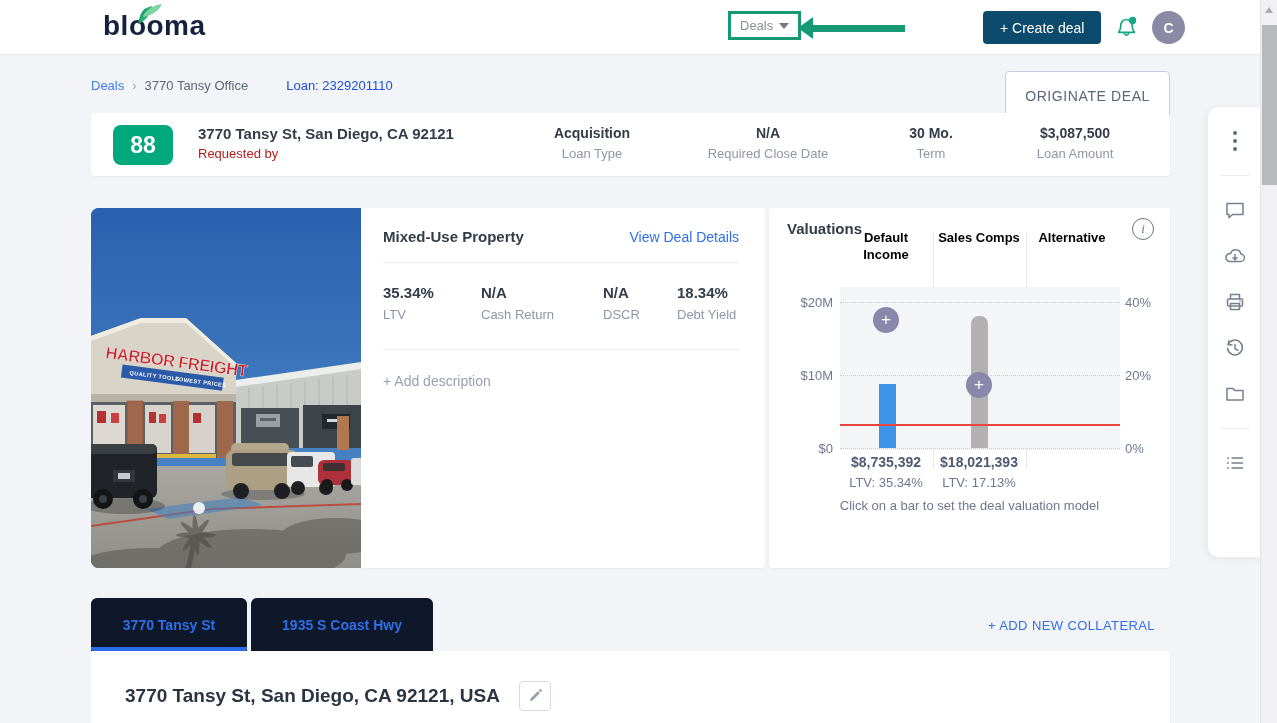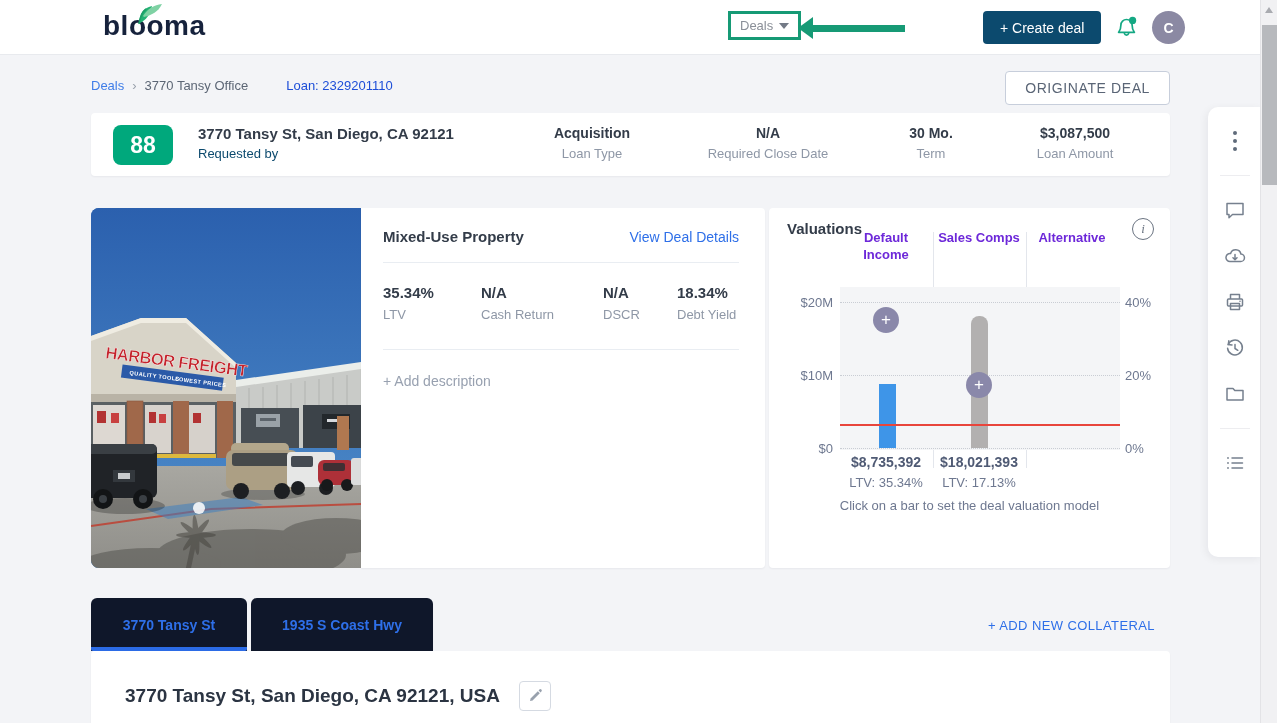--- a/index.html
+++ b/index.html
@@ -25,26 +25,26 @@
   .avatar { position:absolute; left:1152px; top:11px; width:33px; height:33px; border-radius:50%; background:#8b89a3; color:#fff; font-size:14px; font-weight:bold; display:flex; align-items:center; justify-content:center; cursor:pointer; }
 
   
   .content { position:absolute; left:91px; top:55px; width:1079px; }
 
   .crumbs { position:absolute; left:0; top:23px; display:flex; align-items:center; font-size:13px; gap:8px; }
   .crumb-root { color:#3f7de8; cursor:pointer; }
   .crumb-sep { color:#98a0ab; }
   .crumb-cur { color:#5c6675; }
   .crumb-loan { color:#1d4ed8; margin-left:30px; }
-  .originate-btn { position:absolute; right:0; top:16px; background:#fff; border:1px solid #c7cedb; border-radius:4px; color:#5a6576; font-size:14px; letter-spacing:.6px; padding:8px 19px; font-family:"Liberation Sans",sans-serif; cursor:pointer; }
+  .originate-btn { position:absolute; right:0; top:16px; background:#fff; border:1px solid #c7cedb; border-radius:4px; color:#5a6576; font-size:14px; letter-spacing:.6px; padding:16px 19px; font-family:"Liberation Sans",sans-serif; cursor:pointer; }
 
   .summary-card { position:absolute; left:0; top:58px; width:1079px; height:63px; background:#fff; border-radius:4px; box-shadow:0 1px 2px rgba(16,24,40,.05); }
   .score-badge { position:absolute; left:22px; top:12px; width:60px; height:40px; background:#00a87c; border-radius:8px; color:#fff; font-size:23px; font-weight:bold; display:flex; align-items:center; justify-content:center; }
   .sum-title { position:absolute; left:107px; top:12px; font-size:15px; font-weight:bold; color:#333c49; }
-  .sum-sub { position:absolute; left:107px; top:33px; font-size:13px; color:#0c4a6e; }
+  .sum-sub { position:absolute; left:107px; top:33px; font-size:13px; color:#b91c1c; }
   .metric { position:absolute; top:12px; transform:translateX(-50%); text-align:center; }
   .metric .mv { font-size:14px; font-weight:bold; color:#333c49; }
   .metric .ml { font-size:13px; color:#8e97a6; margin-top:5px; }
 
   
   .main-row { position:absolute; left:0; top:153px; width:1079px; height:360px; }
   .photo { position:absolute; left:0; top:0; width:270px; height:360px; border-radius:8px 0 0 8px; overflow:hidden; background:#2c63b0; }
   .details-card { position:absolute; left:270px; top:0; width:404px; height:360px; background:#fff; border-radius:0 4px 4px 0; box-shadow:0 1px 2px rgba(16,24,40,.05); padding:20px 26px 0 22px; }
   .dc-head { display:flex; justify-content:space-between; align-items:center; }
   .dc-title { font-size:15px; font-weight:bold; color:#333c49; }
@@ -54,21 +54,21 @@
   .dc-stat .sv { font-size:15px; font-weight:bold; color:#333c49; }
   .dc-stat .sl { font-size:13px; color:#8e97a6; margin-top:6px; }
   .dc-stat:nth-child(1){ width:98px; } .dc-stat:nth-child(2){ width:122px; } .dc-stat:nth-child(3){ width:74px; }
   .dc-div2 { border-top:1px solid #e9edf2; margin-top:27px; }
   .add-desc { margin-top:23px; font-size:14px; color:#98a1b0; cursor:pointer; display:inline-block; }
 
   
   .val-card { position:absolute; left:678px; top:0; width:401px; height:360px; background:#fff; border-radius:4px; box-shadow:0 1px 2px rgba(16,24,40,.05); }
   .val-title { position:absolute; left:18px; top:12px; font-size:15px; font-weight:bold; color:#333c49; }
   .info-btn { position:absolute; right:16px; top:10px; width:22px; height:22px; border:1px solid #6b7482; border-radius:50%; color:#6b7482; font-family:"Liberation Serif",serif; font-style:italic; font-size:13px; display:flex; align-items:center; justify-content:center; cursor:pointer; }
-  .col-head { position:absolute; top:22px; width:90px; text-align:center; font-size:13px; font-weight:bold; color:#6d28d9; line-height:1.3; }
+  .col-head { position:absolute; top:22px; width:90px; text-align:center; font-size:13px; font-weight:bold; color:#000000; line-height:1.3; }
   .col-head.c0{ left:72px; } .col-head.c1{ left:165px; } .col-head.c2{ left:258px; }
   .vdiv { position:absolute; top:24px; height:236px; width:1px; background:#e3e6ec; }
   .vdiv.d0{ left:164px; } .vdiv.d1{ left:257px; }
   .plot-bg { position:absolute; left:71px; top:79px; width:280px; height:163px; background:#f4f5f7; }
   .plot { position:absolute; left:71px; top:94px; width:280px; height:146px; }
   .gridline { position:absolute; left:0; width:280px; border-top:1px dotted #c9cdd4; }
   .g0{ top:0; } .g1{ top:73px; } .g2{ top:146px; }
   .tickL { position:absolute; left:2px; width:62px; text-align:right; font-size:13px; color:#6e7890; }
   .tickR { position:absolute; left:356px; width:40px; text-align:left; font-size:13px; color:#6e7890; }
   .t0{ top:87px; } .t1{ top:160px; } .t2{ top:233px; }

